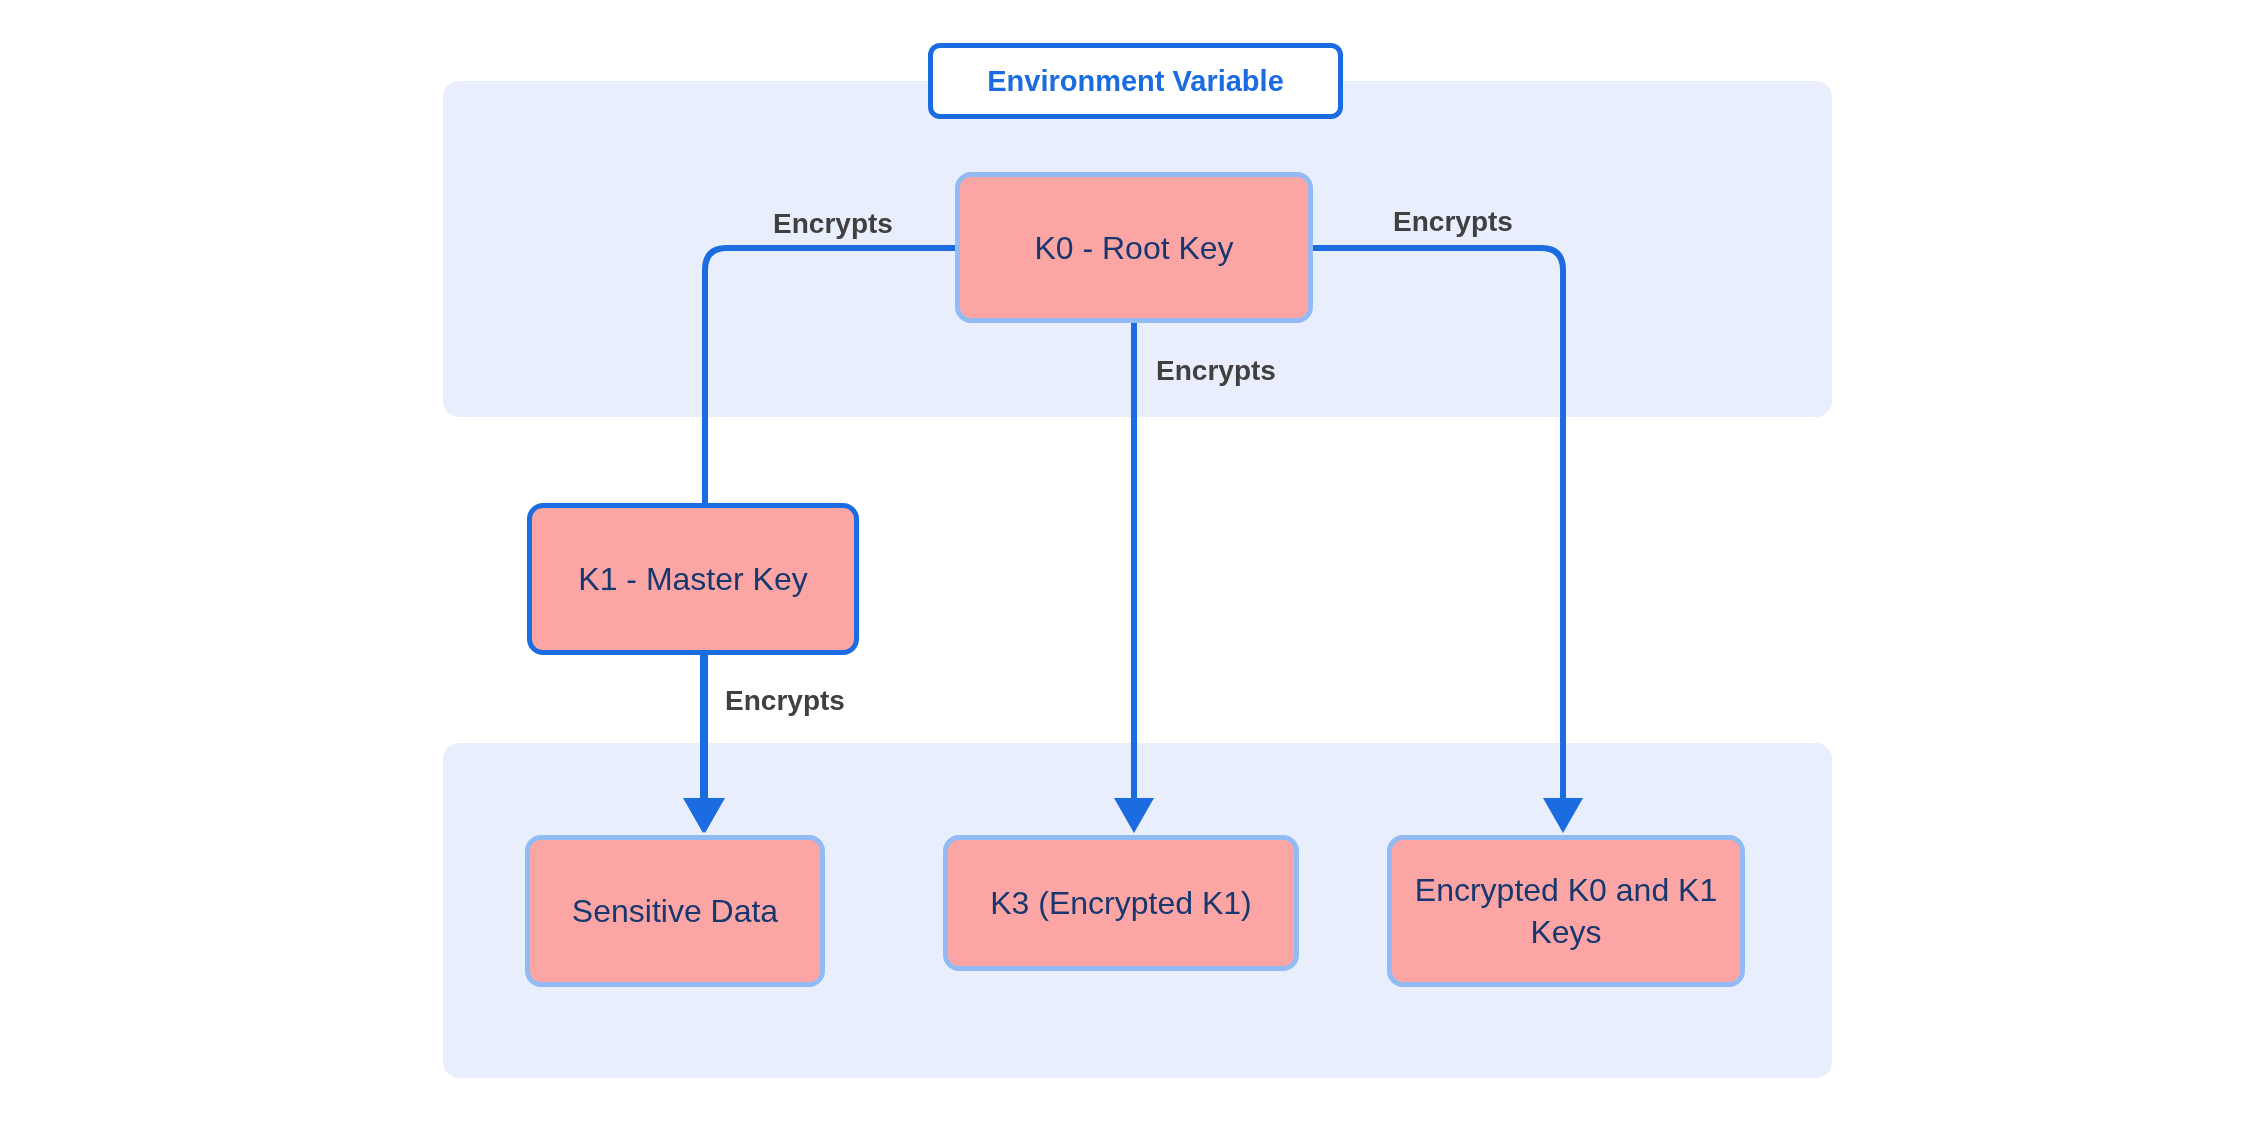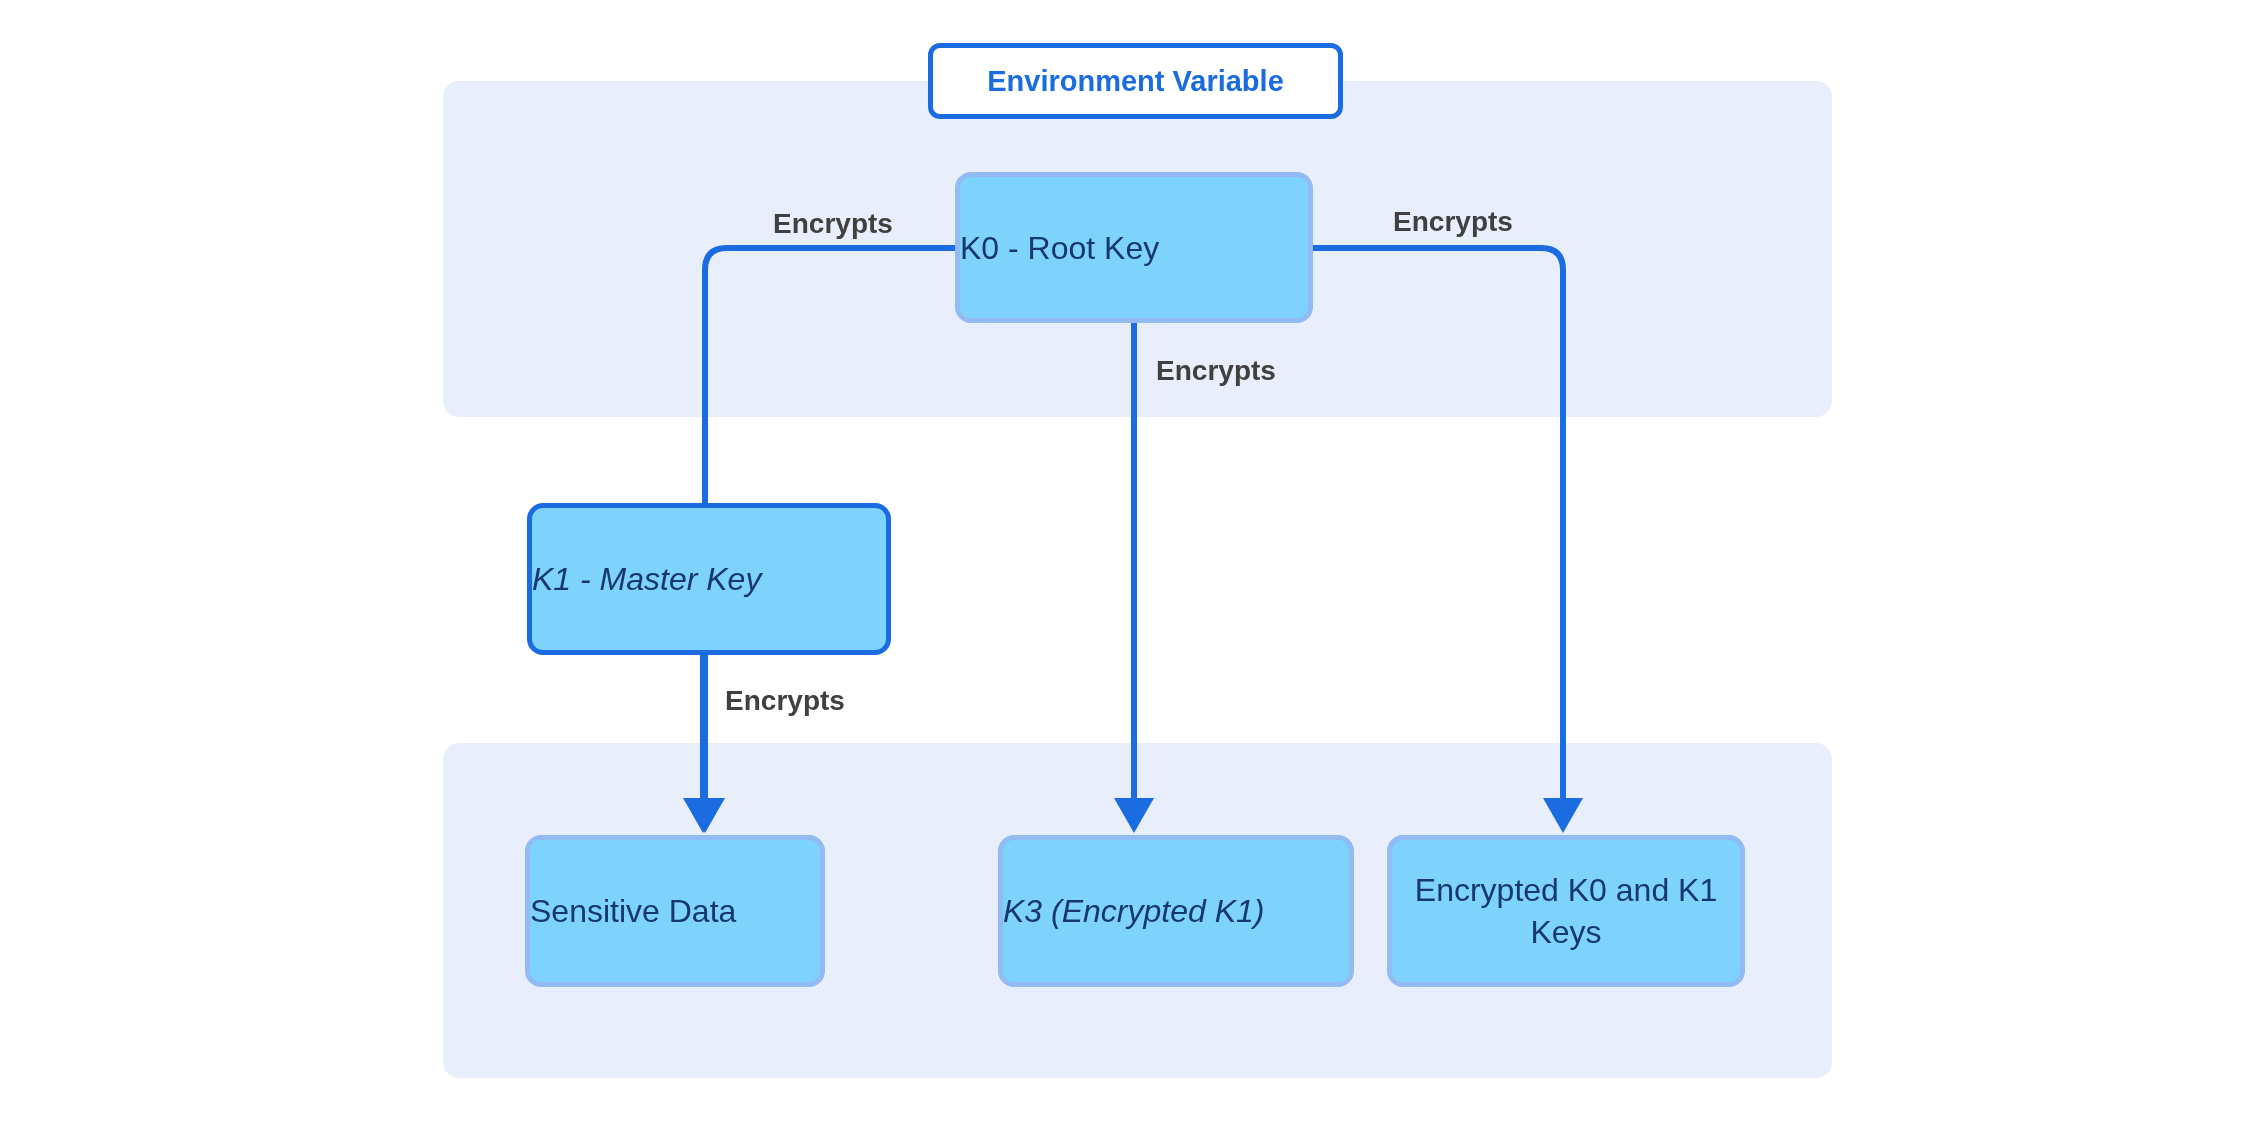--- a/index.html
+++ b/index.html
@@ -32,25 +32,25 @@
   }
   svg.edges path {
     fill: none;
     stroke: #1a6ce0;
     stroke-width: 6px;
   }
   svg.edges polygon { fill: #1a6ce0; }
 
   .node {
     position: absolute;
-    background: #7dd3fc;
+    background: #fca5a5;
     border-radius: 16px;
     display: flex;
     align-items: center;
-    justify-content: flex-start;
+    justify-content: center;
     text-align: center;
     color: #16386e;
     font-size: 32px;
     line-height: 42px;
     z-index: 3;
     box-sizing: border-box;
   }
   .node.light  { border: 5px solid #92bbf3; }
   .node.strong { border: 5px solid #1a6ce0; }
 
@@ -62,23 +62,23 @@
     display: flex;
     align-items: center;
     justify-content: center;
     color: #1a6ce0;
     font-size: 29px;
     font-weight: 700;
     z-index: 4;
     box-sizing: border-box;
   }
   .node.k0         { left: 955px;  top: 172px; width: 358px; height: 151px; }
-  .node.k1         { left: 527px;  top: 503px; width: 364px; height: 152px; font-style: italic; }
+  .node.k1         { left: 527px;  top: 503px; width: 332px; height: 152px; }
   .node.sensitive  { left: 525px;  top: 835px; width: 300px; height: 152px; }
-  .node.k3         { left: 998px;  top: 835px; width: 356px; height: 152px; font-style: italic; }
+  .node.k3         { left: 943px;  top: 835px; width: 356px; height: 136px; }
   .node.historical { left: 1387px; top: 835px; width: 358px; height: 152px; padding: 0 14px; }
 
   .region-label.env      { left: 928px; top: 43px;  width: 415px; height: 76px; }
   .region-label.database { left: 927px; top: 701px; width: 407px; height: 76px; }
 
   .edge-label {
     position: absolute;
     transform: translate(-50%, -50%);
     color: #404040;
     font-size: 28px;

